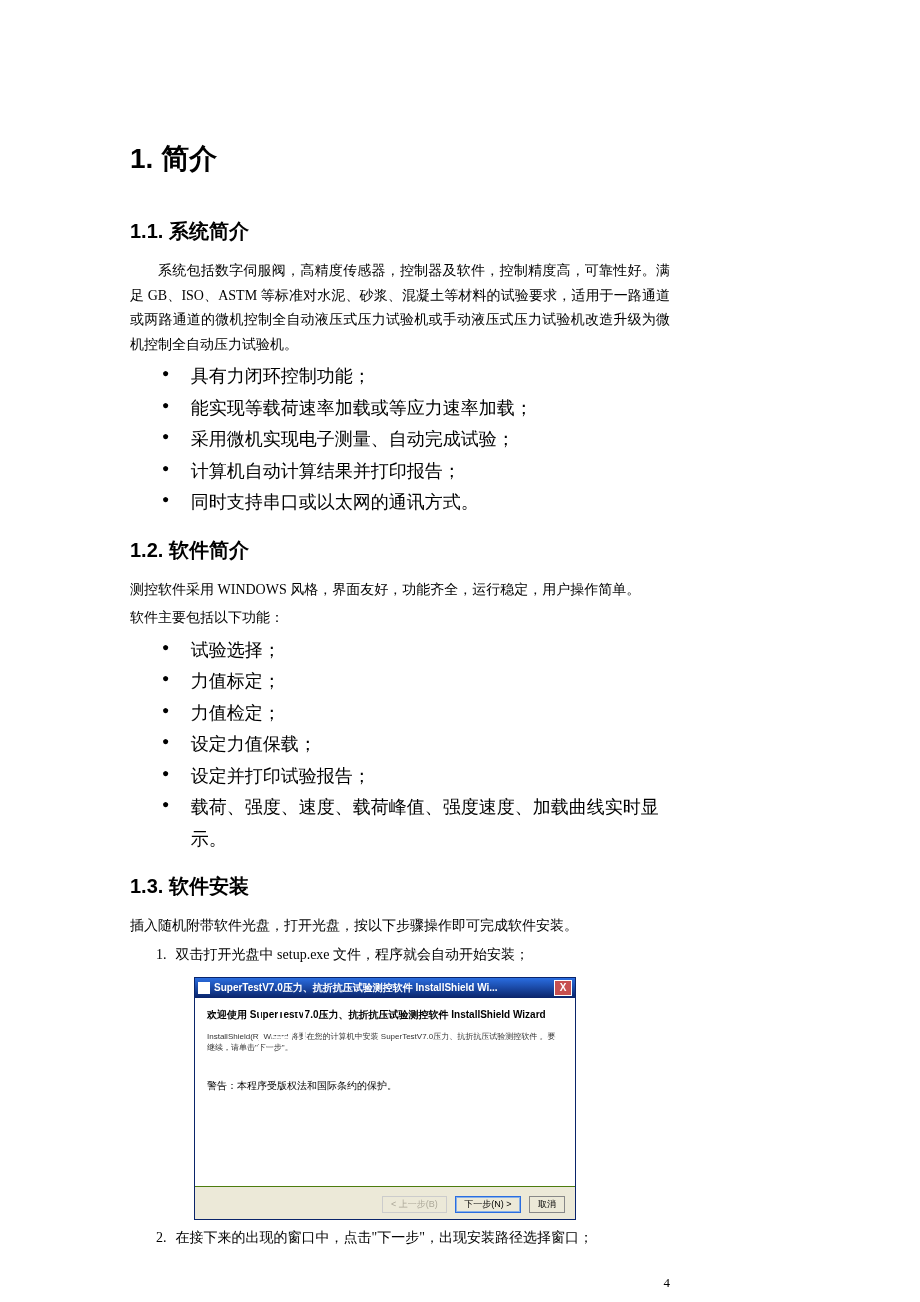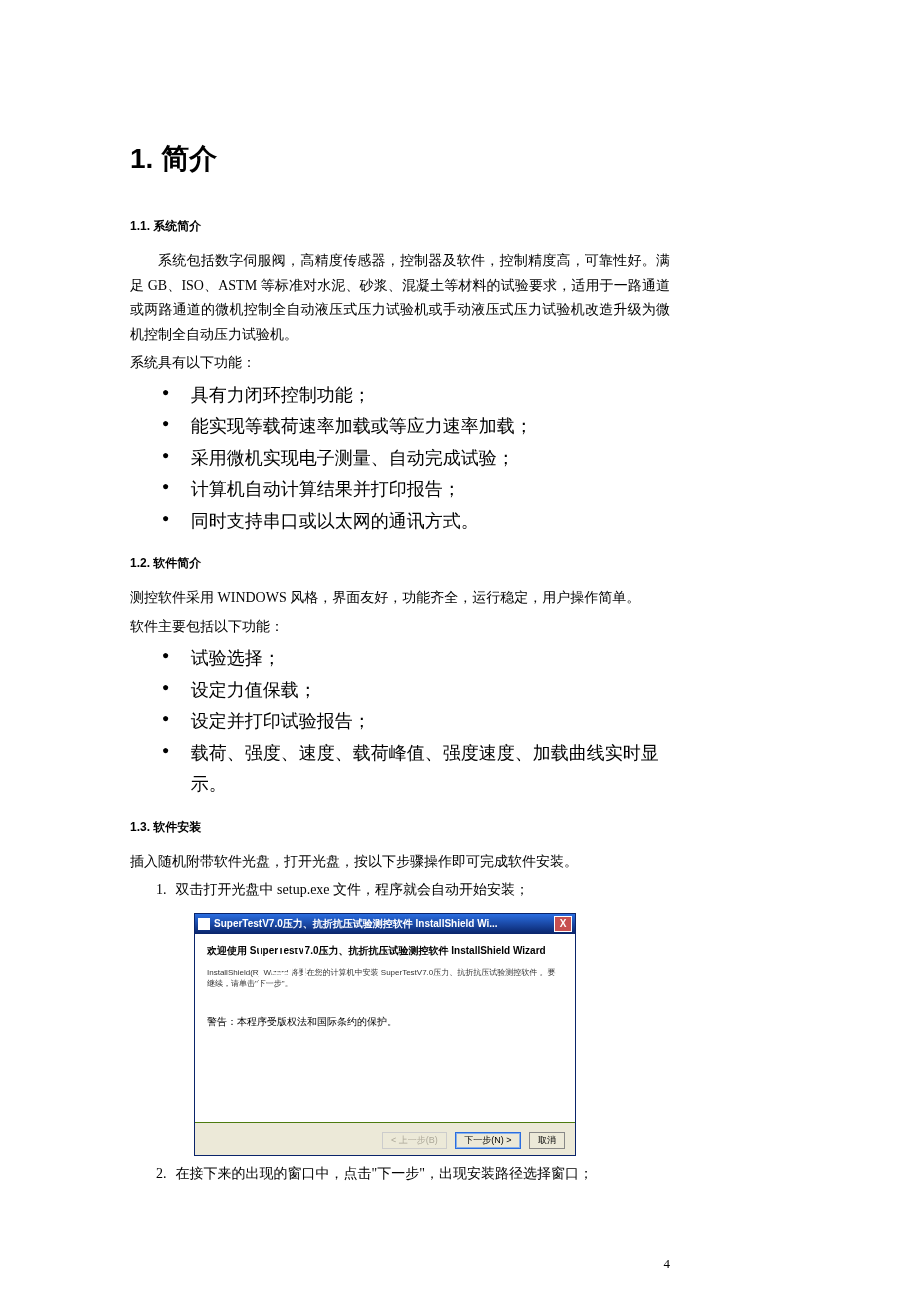--- a/index.html
+++ b/index.html
@@ -17,21 +17,21 @@
     position: relative;
   }
   h1 {
     font-family: Arial, "Microsoft YaHei", sans-serif;
     font-size: 28px;
     font-weight: bold;
     margin: 0 0 40px 0;
   }
   h2 {
     font-family: Arial, "Microsoft YaHei", sans-serif;
-    font-size: 12px;
+    font-size: 20px;
     font-weight: bold;
     margin: 18px 0 14px 0;
   }
   .para {
     font-size: 14px;
     line-height: 1.75;
     margin: 0 0 4px 0;
     text-align: justify;
   }
   .indent { text-indent: 2em; }
@@ -161,34 +161,35 @@
 </style>
 </head>
 <body>
 
 <div class="page">
 
   <h1>1. 简介</h1>
 
   <h2>1.1. 系统简介</h2>
   <p class="para indent">系统包括数字伺服阀，高精度传感器，控制器及软件，控制精度高，可靠性好。满足 GB、ISO、ASTM 等标准对水泥、砂浆、混凝土等材料的试验要求，适用于一路通道或两路通道的微机控制全自动液压式压力试验机或手动液压式压力试验机改造升级为微机控制全自动压力试验机。</p>
-  <p class="para">系统具有以下功能：</p>
   <ul class="bullets">
     <li>具有力闭环控制功能；</li>
     <li>能实现等载荷速率加载或等应力速率加载；</li>
     <li>采用微机实现电子测量、自动完成试验；</li>
     <li>计算机自动计算结果并打印报告；</li>
     <li>同时支持串口或以太网的通讯方式。</li>
   </ul>
 
   <h2>1.2. 软件简介</h2>
   <p class="para">测控软件采用 WINDOWS 风格，界面友好，功能齐全，运行稳定，用户操作简单。</p>
   <p class="para">软件主要包括以下功能：</p>
   <ul class="bullets">
     <li>试验选择；</li>
+    <li>力值标定；</li>
+    <li>力值检定；</li>
     <li>设定力值保载；</li>
     <li>设定并打印试验报告；</li>
     <li>载荷、强度、速度、载荷峰值、强度速度、加载曲线实时显示。</li>
   </ul>
 
   <h2>1.3. 软件安装</h2>
   <p class="para">插入随机附带软件光盘，打开光盘，按以下步骤操作即可完成软件安装。</p>
   <ol class="steps">
     <li>双击打开光盘中 setup.exe 文件，程序就会自动开始安装；</li>
   </ol>

